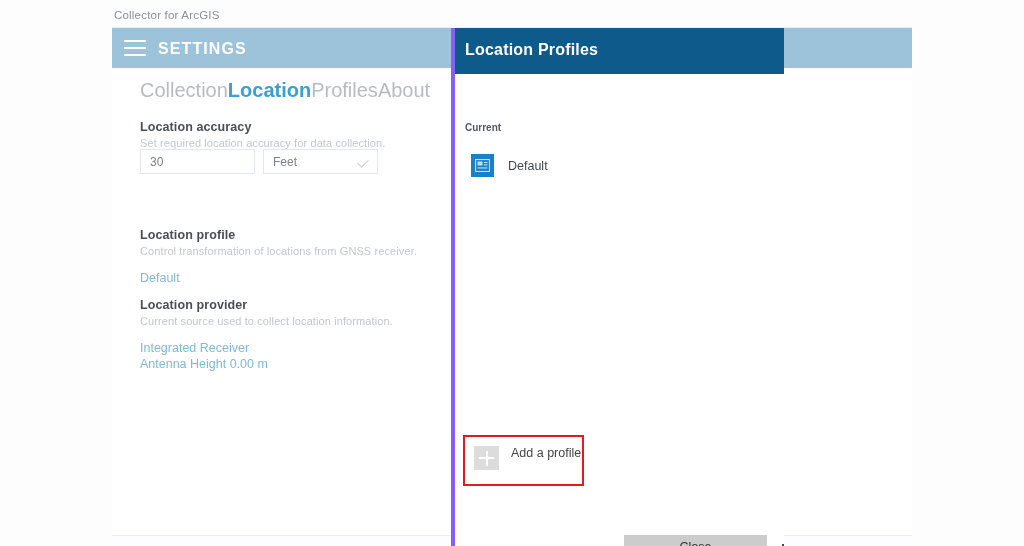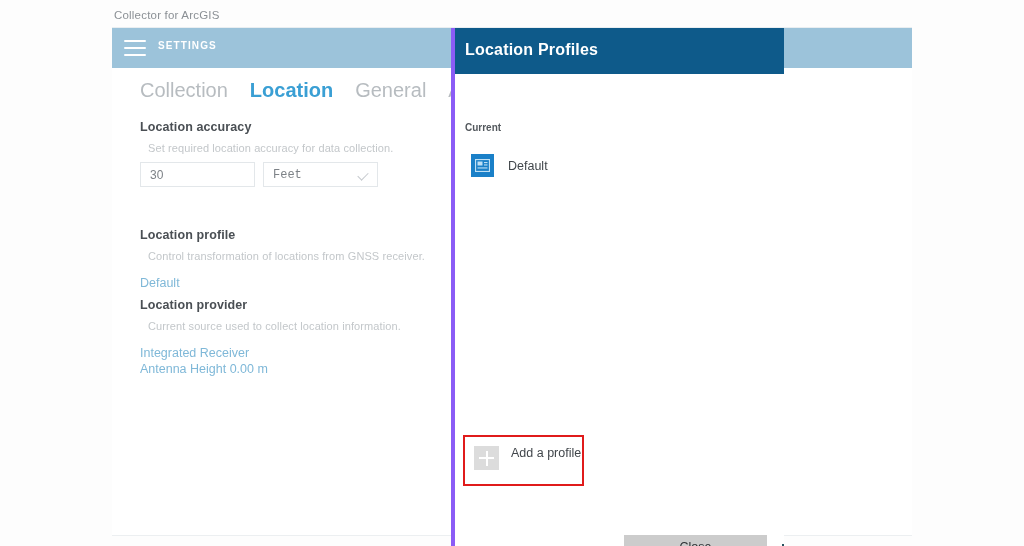--- a/index.html
+++ b/index.html
@@ -79,40 +79,39 @@
   }
   .hamburger span {
     display: block;
     width: 22px; height: 2px;
     background: #ffffff;
     border-radius: 1px;
   }
   .topbar-title {
     position: absolute;
     left: 46px; top: 12px;
-    font-size: 10px;
+    font-size: 16px;
     font-weight: bold;
     letter-spacing: 1.1px;
     color: #ffffff;
   }
 
   
   .settings-body {
     position: absolute;
     left: 0; top: 40px;
     width: 800px; height: 467px;
     background: #ffffff;
   }
 
   .tabs {
     position: absolute;
     left: 28px; top: 11px;
     display: flex;
     align-items: baseline;
-    gap: 22px;
     white-space: nowrap;
   }
   .tab {
     font-size: 20px;
     color: #b7bcc0;
     cursor: pointer;
     font-weight: normal;
   }
   .tab.active {
     color: #3a9fd4;
@@ -124,21 +123,21 @@
   .field-label {
     font-size: 12.5px;
     color: #4a4f54;
     font-weight: bold;
     margin: 0 0 3px 0;
     letter-spacing: 0.1px;
   }
   .field-desc {
     font-size: 11px;
     color: #c3c7ca;
-    margin: 8px;
+    margin: 0;
     letter-spacing: 0.1px;
   }
   .field-link {
     font-size: 12.5px;
     color: #7fb8d8;
     margin: 0;
     line-height: 15.5px;
     cursor: pointer;
   }
 
@@ -159,21 +158,20 @@
     box-sizing: border-box;
     outline: none;
   }
   .accuracy-select {
     position: relative;
     width: 115px; height: 25px;
     border: 1px solid #e3e7ea;
     background: #ffffff;
     box-sizing: border-box;
     cursor: pointer;
-    font-family: Liberation Mono, monospace;
   }
   .accuracy-select .sel-value {
     position: absolute;
     left: 9px; top: 5px;
     font-size: 12px;
     color: #7d8287;
   }
   .chev {
     position: absolute;
     right: 9px; top: 9px;
@@ -320,21 +318,21 @@
         <span></span>
       </div>
       <div class="topbar-title">SETTINGS</div>
     </div>
 
     <div class="settings-body">
 
       <div class="tabs">
         <div class="tab">Collection</div>
         <div class="tab active">Location</div>
-        <div class="tab">General</div>
+        <div class="tab">Profiles</div>
         <div class="tab">About</div>
       </div>
 
       <div class="field-group" style="top:52px;">
         <p class="field-label">Location accuracy</p>
         <p class="field-desc">Set required location accuracy for data collection.</p>
         <div class="accuracy-row">
           <input class="accuracy-input" type="text" value="30" style="">
           <div class="accuracy-select">
             <span class="sel-value">Feet</span>

